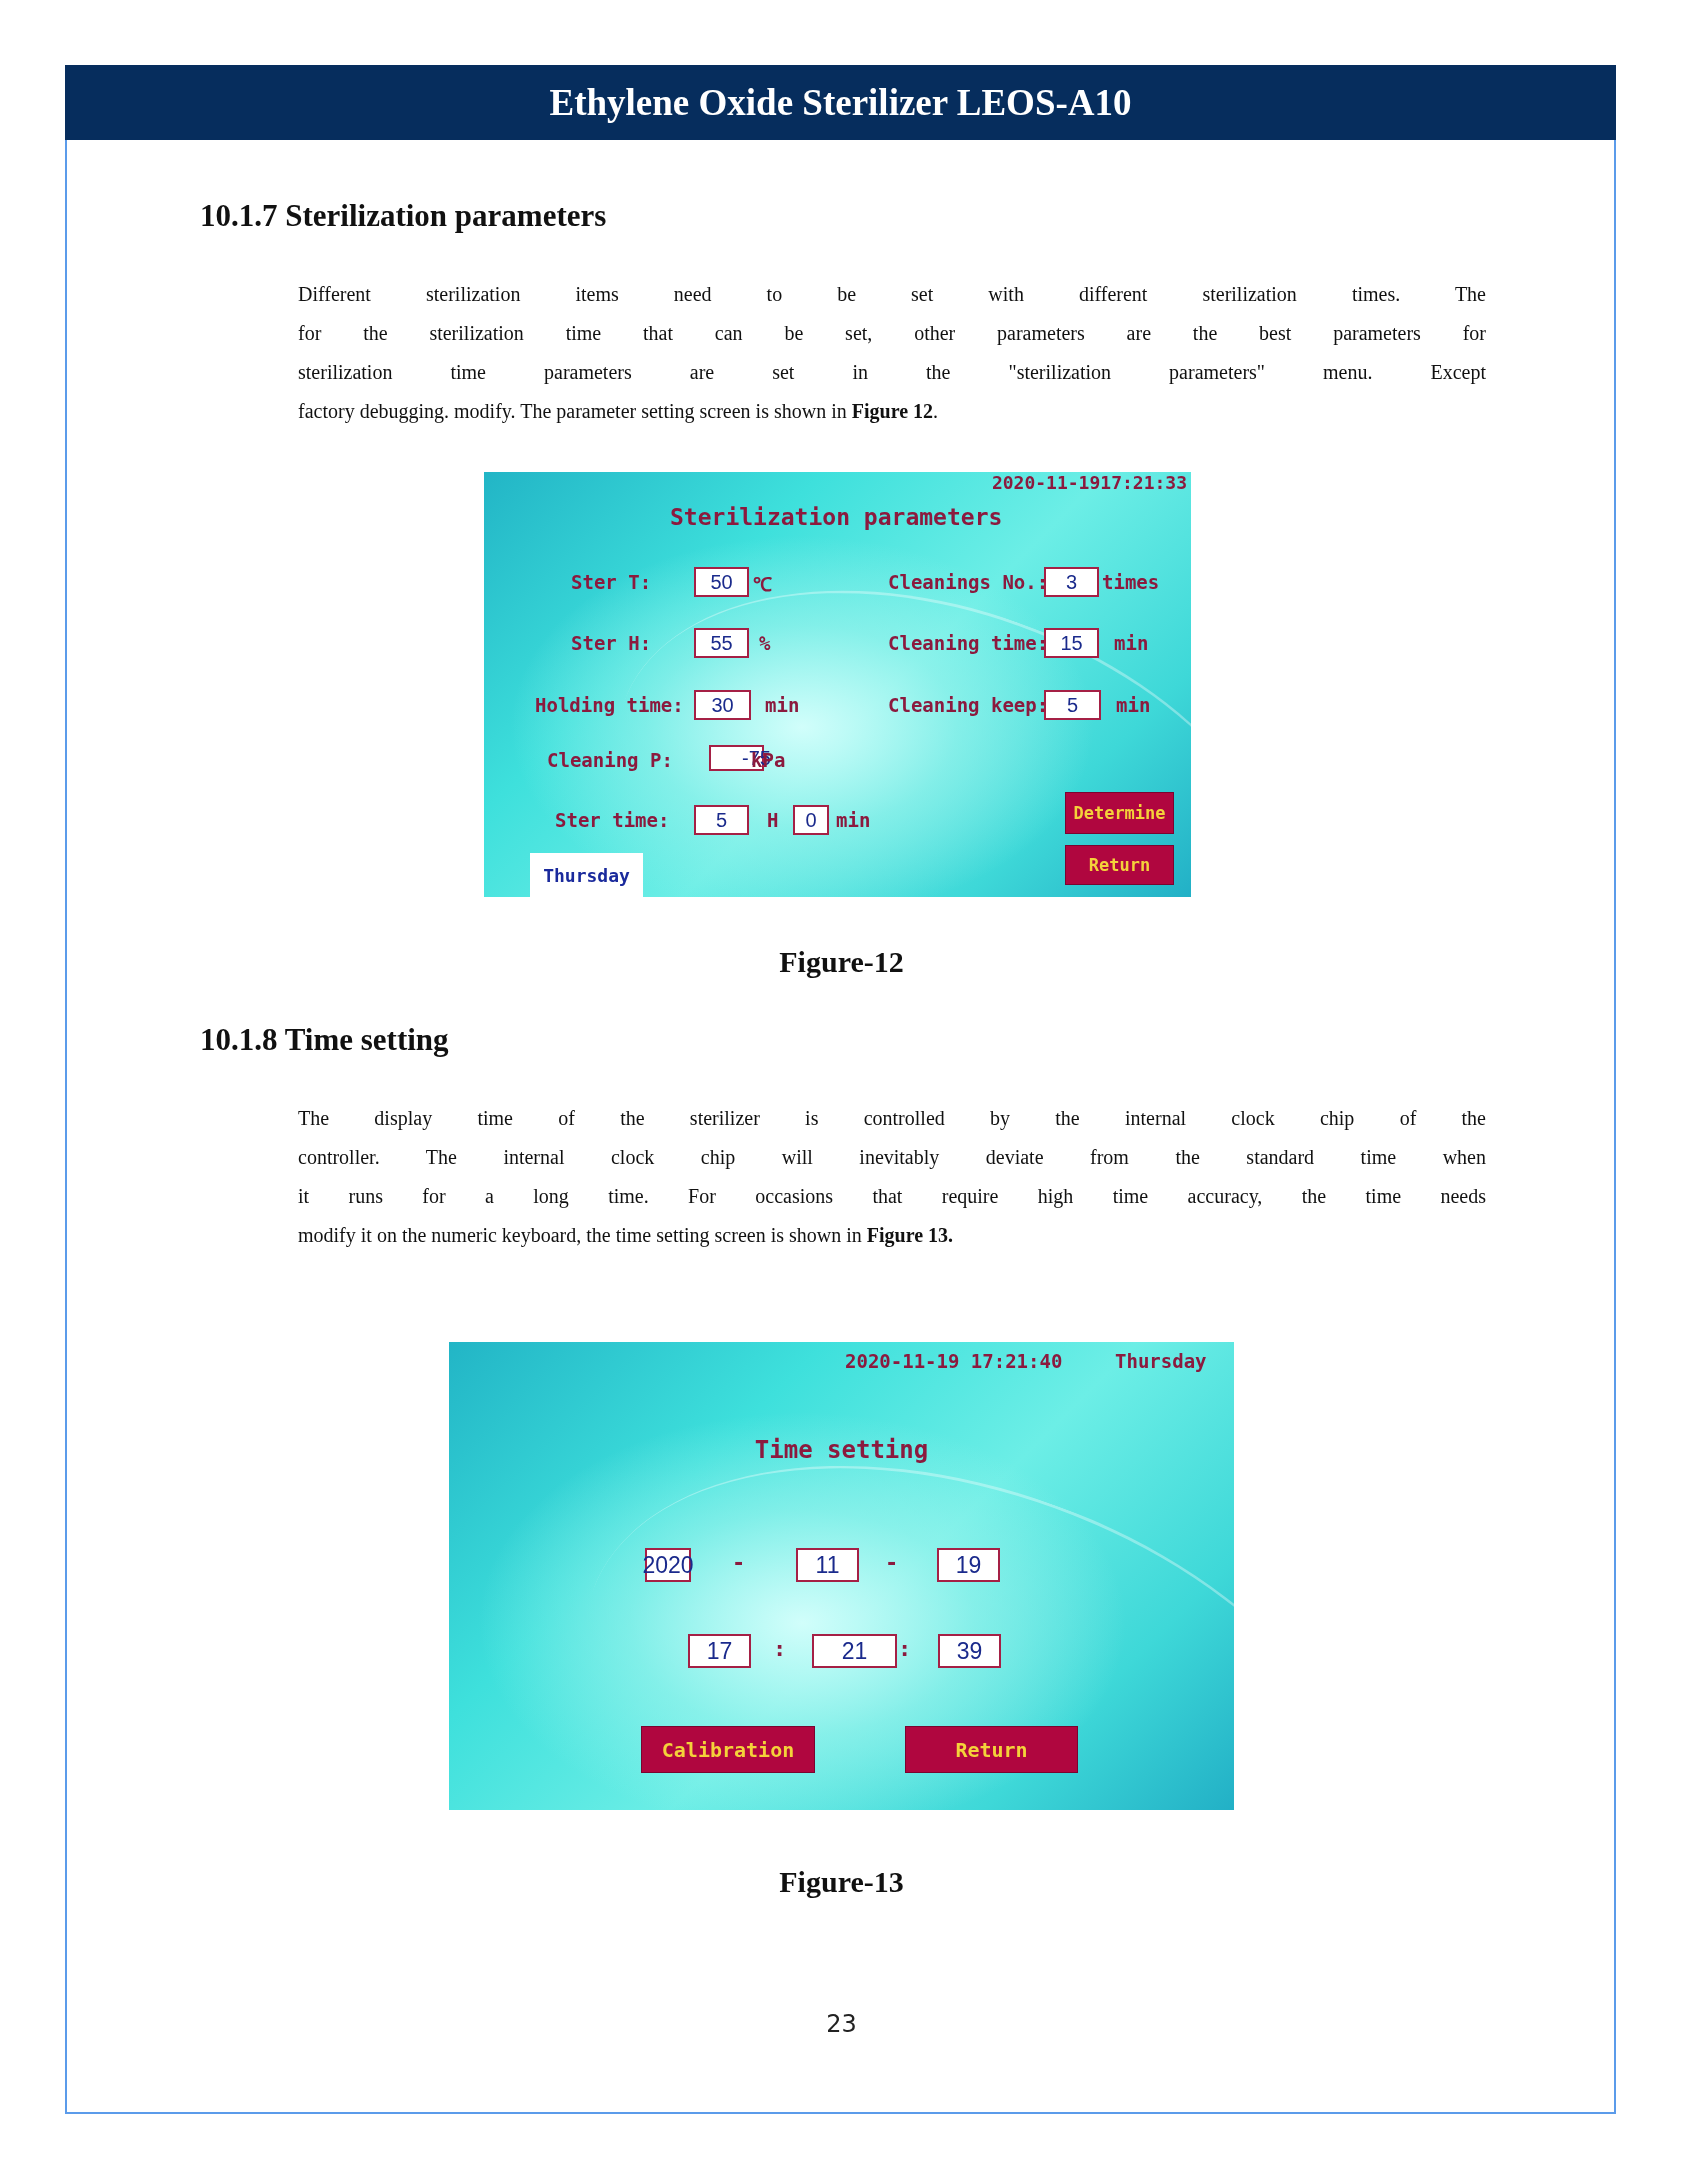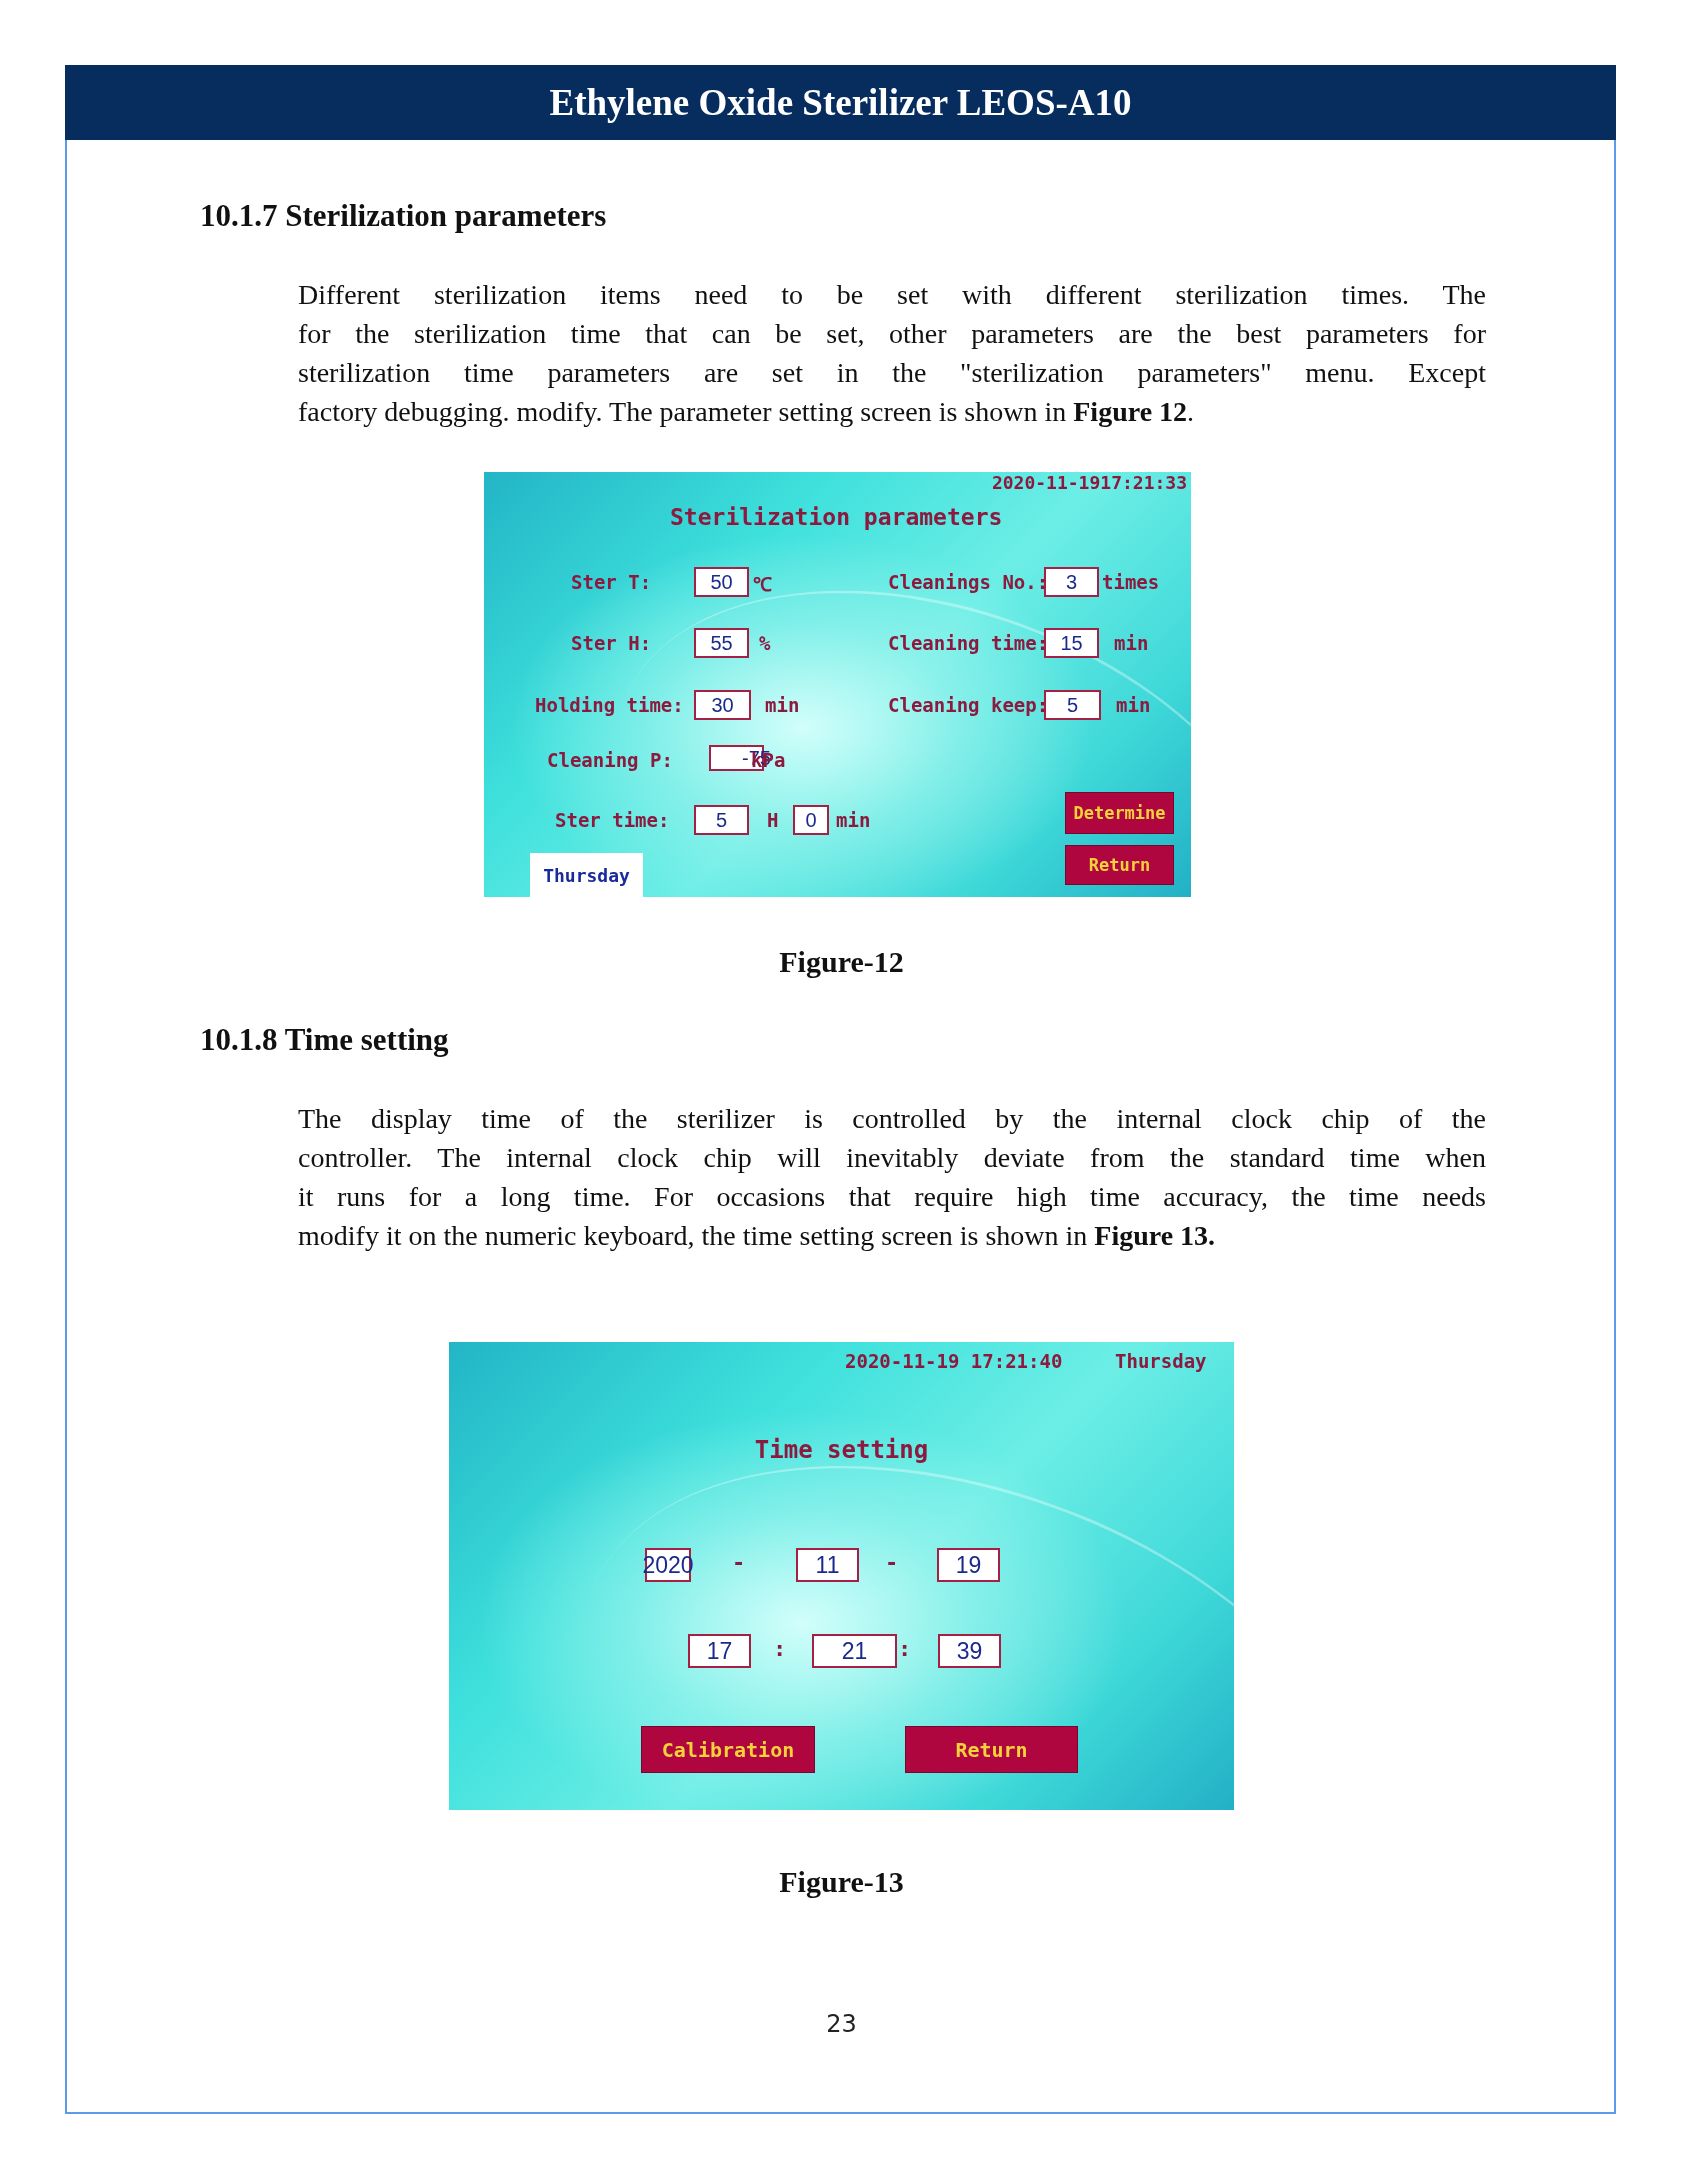--- a/index.html
+++ b/index.html
@@ -4,21 +4,21 @@
 <style>
   html, body { margin:0; padding:0; }
   body { width:1683px; height:2178px; background:#ffffff; position:relative; overflow:hidden;
          font-family:"DejaVu Serif", serif; color:#111; }
   .frame { position:absolute; left:65px; top:65px; width:1551px; height:2049px;
            border:2px solid #5b9bea; box-sizing:border-box; }
   .banner { position:absolute; left:65px; top:65px; width:1551px; height:75px; background:#062d5d;
             color:#fff; font-family:"Liberation Serif", serif; font-weight:bold; font-size:37px;
             display:flex; align-items:center; justify-content:center; box-sizing:border-box; }
   .h2 { position:absolute; left:200px; font-family:"Liberation Serif", serif; font-weight:bold; font-size:31px; color:#111; }
-  .para { position:absolute; left:298px; width:1188px; font-family:"Liberation Serif", serif; font-size:28px;
+  .para { position:absolute; left:298px; width:1188px; font-family:"Liberation Serif", serif; font-size:20px;
           line-height:39px; text-align:justify; color:#111; }
   .para b { font-weight:bold; }
   .caption { position:absolute; left:0; width:1683px; text-align:center; font-family:"Liberation Serif", serif;
              font-weight:bold; font-size:30px; }
   .pagenum { position:absolute; left:0; width:1683px; top:2010px; text-align:center; font-family:"DejaVu Sans", sans-serif; font-size:24px; color:#222; }
 
   
   .screen { position:absolute; overflow:hidden; font-family:"DejaVu Sans Mono", monospace;
             background:
               radial-gradient(ellipse 55% 60% at 45% 60%, rgba(215,255,252,0.95) 0%, rgba(160,245,238,0.6) 40%, rgba(60,215,215,0) 75%),

